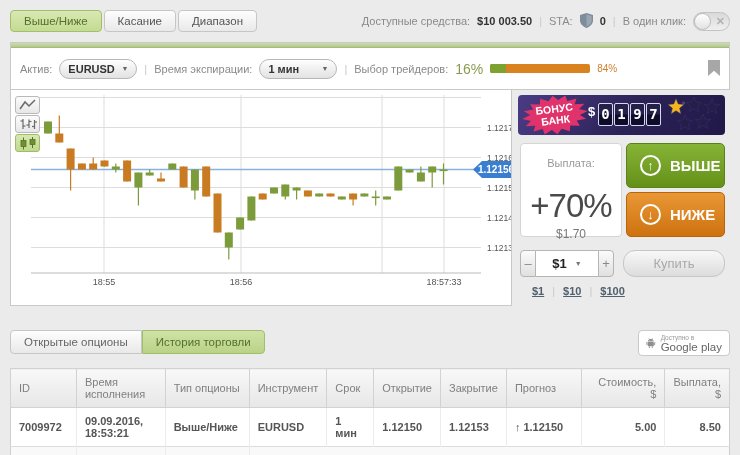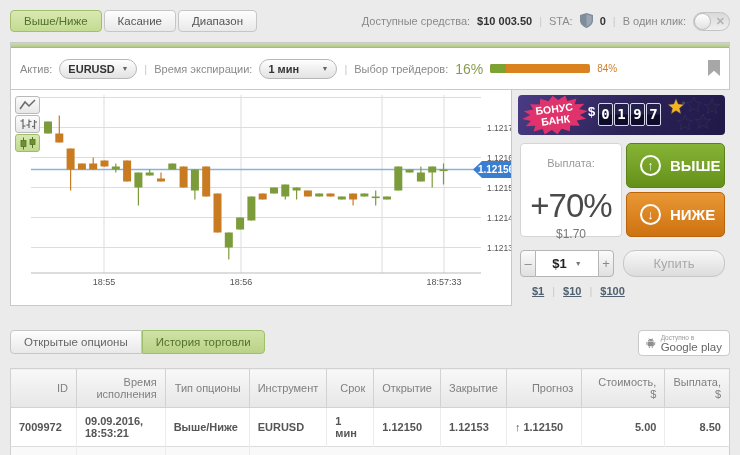--- a/index.html
+++ b/index.html
@@ -89,21 +89,21 @@
   .btab.active { background:linear-gradient(#cfe2a6,#bad287); border-color:#a0bf6a; color:#53702a; border-radius:0 4px 4px 0; }
   .stores { margin-left:auto; display:flex; gap:5px; }
   .store-btn { width:92px; height:26px; background:#fff; border:1px solid #c9c9c9; border-radius:4px;
                display:flex; align-items:center; gap:5px; padding:0 7px; cursor:pointer; }
   .store-txt .small { font-size:6.5px; color:#9a9a9a; line-height:7px; }
   .store-txt .big { font-size:11.5px; color:#666; line-height:12px; white-space:nowrap; }
 
   table.history { position:absolute; top:368px; left:10px; width:720px; border-collapse:collapse;
                   font-size:11px; background:#fff; border:1px solid #cfcfcf; }
   table.history th { background:linear-gradient(#f8f8f8,#e7e7e7); color:#7f7f7f; font-weight:normal;
-                     border:1px solid #d2d2d2; padding:7px 8px; text-align:right; height:28px; }
+                     border:1px solid #d2d2d2; padding:7px 8px; text-align:left; height:28px; }
   table.history td { color:#555; padding:7px 8px; border-top:1px solid #dcdcdc; height:28px;font-weight:bold; }
   table.history td.vline { border-right:1px solid #ececec; }
   table.history tr.alt td { background:#f9f9f9; }
   .ralign { text-align:right !important; }
   text { font-family:"Liberation Sans", sans-serif; }
 </style>
 </head>
 <body>
 
 <div id="app">

